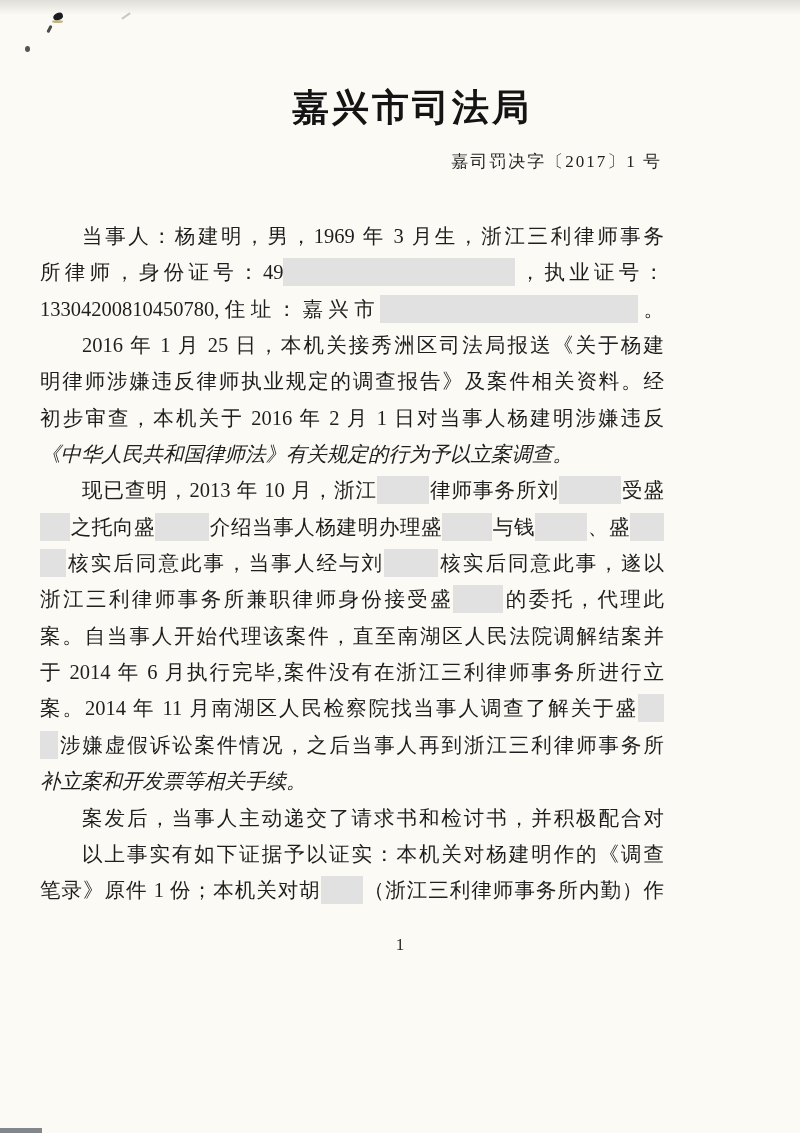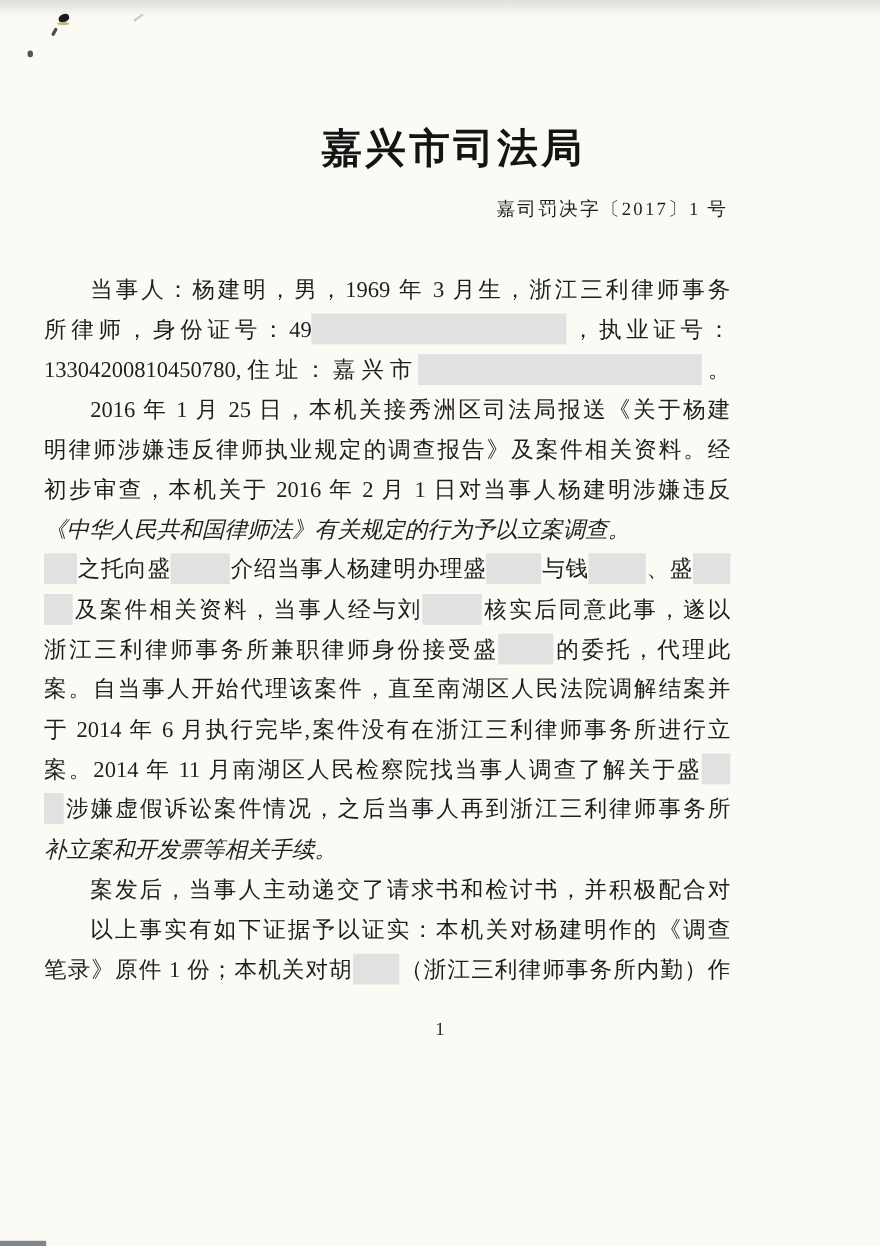--- a/index.html
+++ b/index.html
@@ -27,21 +27,21 @@
   .speck-d { left: 121px; top: 15px; width: 10px; height: 2px; background: #a9a9a4; transform: rotate(-35deg); opacity: .6; }
 
   .title {
     text-align: center;
     font-size: 37px;
     font-weight: bold;
     letter-spacing: 3px;
     line-height: 48px;
     color: #141414;
   }
-  .title-first { padding-top: 112px; margin-left: 24px; }
+  .title-first { padding-top: 84px; margin-left: 24px; }
 
   .doc-number {
     text-align: right;
     padding-right: 138px;
     margin-top: 16px;
     font-size: 17px;
     letter-spacing: 2px;
     line-height: 28px;
   }
 
@@ -90,22 +90,23 @@
   <div class="doc-number">嘉司罚决字〔2017〕1 号</div>
 
   <div class="doc-body" id="doc-body">
       <div class="line indent"><span>当事人：杨建明，男，1969 年 3 月生，浙江三利律师事务</span></div>
       <div class="line"><span>所律师，身份证号：49</span><span class="redact" style="width: 232px; background: rgb(225, 225, 225);"></span><span>，执业证号：</span></div>
       <div class="line"><span>13304200810450780,住址：嘉兴市</span><span class="redact" style="width: 258px; background: rgb(225, 225, 225);"></span><span>。</span></div>
       <div class="line indent"><span>2016 年 1 月 25 日，本机关接秀洲区司法局报送《关于杨建</span></div>
       <div class="line"><span>明律师涉嫌违反律师执业规定的调查报告》及案件相关资料。经</span></div>
       <div class="line"><span>初步审查，本机关于 2016 年 2 月 1 日对当事人杨建明涉嫌违反</span></div>
       <div class="line nofill"><span>《中华人民共和国律师法》有关规定的行为予以立案调查。</span></div>
+      <div class="line indent"><span>现已查明，2013 年 10 月，浙江</span><span class="redact" style="width: 52px; background: rgb(225, 225, 225);"></span><span>律师事务所刘</span><span class="redact" style="width: 62px; background: rgb(225, 225, 225);"></span><span>受盛</span></div>
       <div class="line"><span class="redact" style="width: 30px; background: rgb(225, 225, 225);"></span><span>之托向盛</span><span class="redact" style="width: 54px; background: rgb(225, 225, 225);"></span><span>介绍当事人杨建明办理盛</span><span class="redact" style="width: 50px; background: rgb(225, 225, 225);"></span><span>与钱</span><span class="redact" style="width: 52px; background: rgb(225, 225, 225);"></span><span>、盛</span><span class="redact" style="width: 34px; background: rgb(225, 225, 225);"></span></div>
-      <div class="line"><span class="redact" style="width: 26px; background: rgb(225, 225, 225);"></span><span>及案件相关资料，当事人经与刘</span><span class="redact" style="width: 54px; background: rgb(225, 225, 225);"></span><span>核实后同意此事，遂以</span></div>
+      <div class="line"><span class="redact" style="width: 26px; background: rgb(225, 225, 225);"></span><span>核实后同意此事，当事人经与刘</span><span class="redact" style="width: 54px; background: rgb(225, 225, 225);"></span><span>核实后同意此事，遂以</span></div>
       <div class="line"><span>浙江三利律师事务所兼职律师身份接受盛</span><span class="redact" style="width: 50px; background: rgb(225, 225, 225);"></span><span>的委托，代理此</span></div>
       <div class="line"><span>案。自当事人开始代理该案件，直至南湖区人民法院调解结案并</span></div>
       <div class="line"><span>于 2014 年 6 月执行完毕,案件没有在浙江三利律师事务所进行立</span></div>
       <div class="line"><span>案。2014 年 11 月南湖区人民检察院找当事人调查了解关于盛</span><span class="redact" style="width: 26px; background: rgb(225, 225, 225);"></span></div>
       <div class="line"><span class="redact" style="width: 18px; background: rgb(225, 225, 225);"></span><span>涉嫌虚假诉讼案件情况，之后当事人再到浙江三利律师事务所</span></div>
       <div class="line nofill"><span>补立案和开发票等相关手续。</span></div>
       <div class="line indent"><span>案发后，当事人主动递交了请求书和检讨书，并积极配合对</span></div>
       <div class="line indent"><span>以上事实有如下证据予以证实：本机关对杨建明作的《调查</span></div>
       <div class="line"><span>笔录》原件 1 份；本机关对胡</span><span class="redact" style="width: 42px; background: rgb(225, 225, 225);"></span><span>（浙江三利律师事务所内勤）作</span></div>
     </div>

